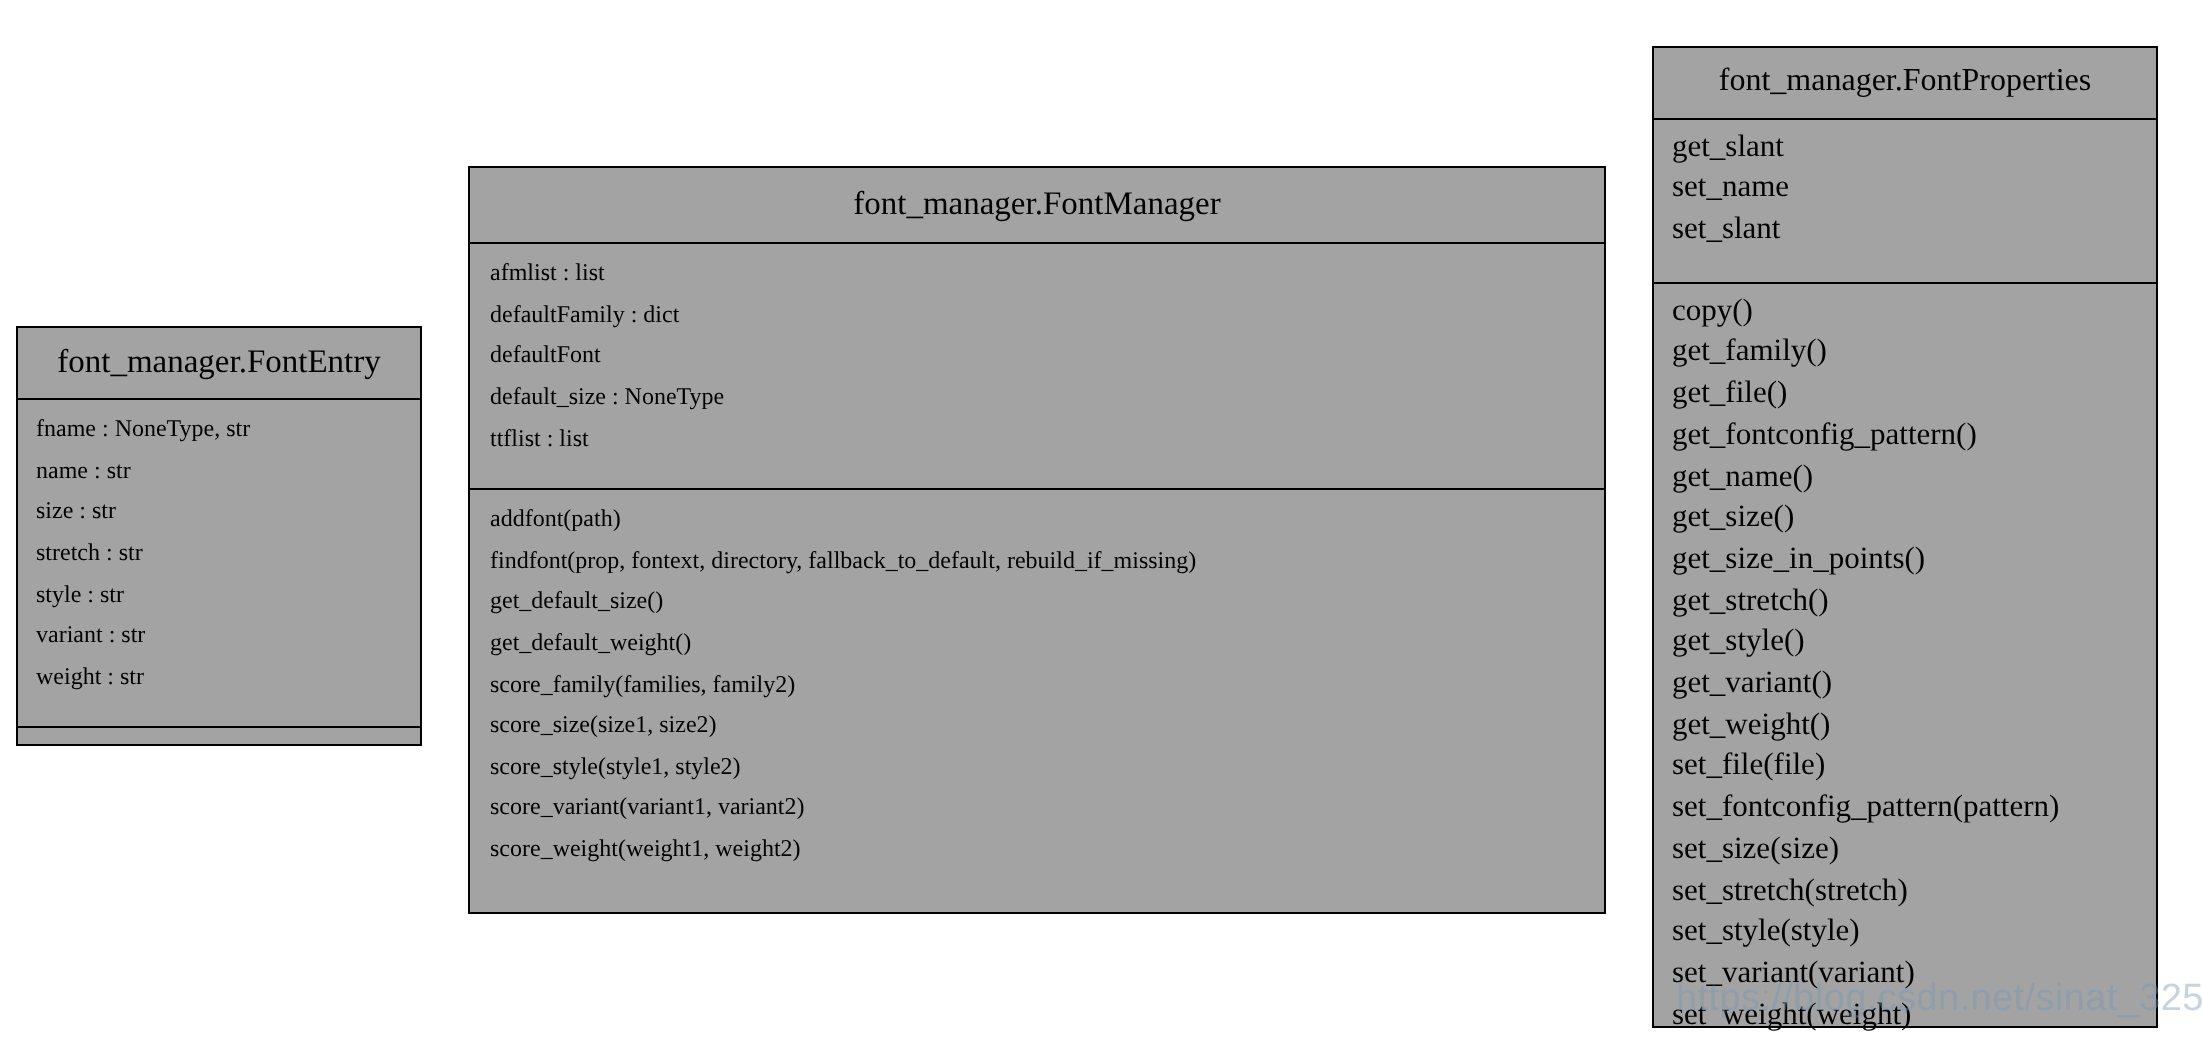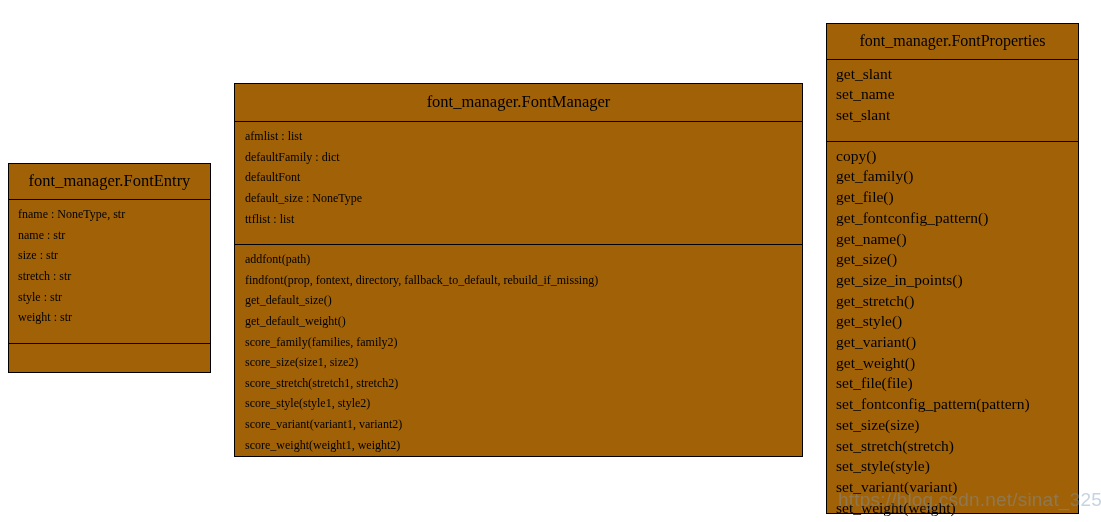--- a/index.html
+++ b/index.html
@@ -13,21 +13,21 @@
     position: relative;
     overflow: hidden;
     font-family: "Liberation Serif", "DejaVu Serif", serif;
     color: #000000;
     -webkit-font-smoothing: none;
   }
 
   .uml-class {
     position: absolute;
     box-sizing: border-box;
-    background: #a16207;
+    background: #a3a3a3;
     border: 1.5px solid #000000;
     display: flex;
     flex-direction: column;
   }
 
   .class-title {
     text-align: center;
     font-size: 16.5px;
     line-height: 1.35;
     padding: 6px 8px 7px 8px;
@@ -99,20 +99,21 @@
 <body>
 
 <div class="uml-class" id="font-entry">
   <div class="class-title">font_manager.FontEntry</div>
   <div class="compartment">
     <div class="member">fname : NoneType, str</div>
     <div class="member">name : str</div>
     <div class="member">size : str</div>
     <div class="member">stretch : str</div>
     <div class="member">style : str</div>
+    <div class="member">variant : str</div>
     <div class="member">weight : str</div>
   </div>
   <div class="compartment empty grow"></div>
 </div>
 
 <div class="uml-class" id="font-manager">
   <div class="class-title">font_manager.FontManager</div>
   <div class="compartment">
     <div class="member">afmlist : list</div>
     <div class="member">defaultFamily : dict</div>
@@ -120,21 +121,20 @@
     <div class="member">default_size : NoneType</div>
     <div class="member">ttflist : list</div>
   </div>
   <div class="compartment grow">
     <div class="member">addfont(path)</div>
     <div class="member">findfont(prop, fontext, directory, fallback_to_default, rebuild_if_missing)</div>
     <div class="member">get_default_size()</div>
     <div class="member">get_default_weight()</div>
     <div class="member">score_family(families, family2)</div>
     <div class="member">score_size(size1, size2)</div>
-    <div class="member">score_stretch(stretch1, stretch2)</div>
     <div class="member">score_style(style1, style2)</div>
     <div class="member">score_variant(variant1, variant2)</div>
     <div class="member">score_weight(weight1, weight2)</div>
   </div>
 </div>
 
 <div class="uml-class" id="font-properties">
   <div class="class-title">font_manager.FontProperties</div>
   <div class="compartment">
     <div class="member">get_slant</div>

